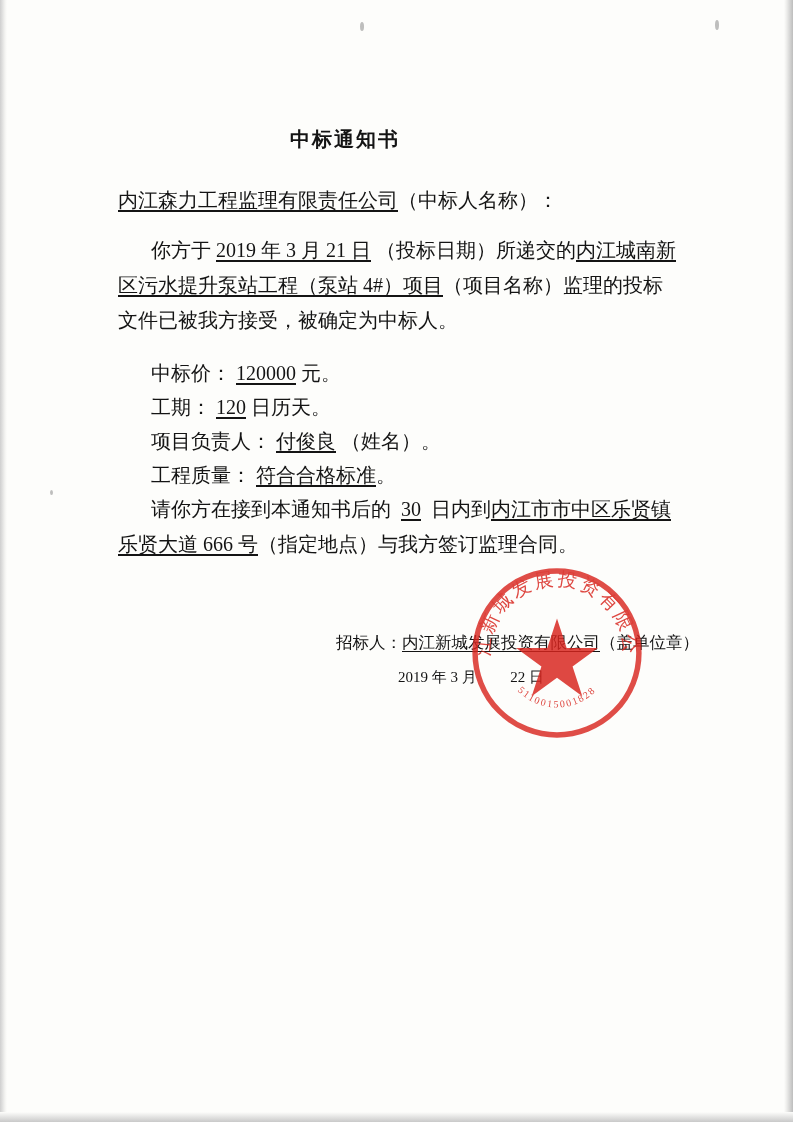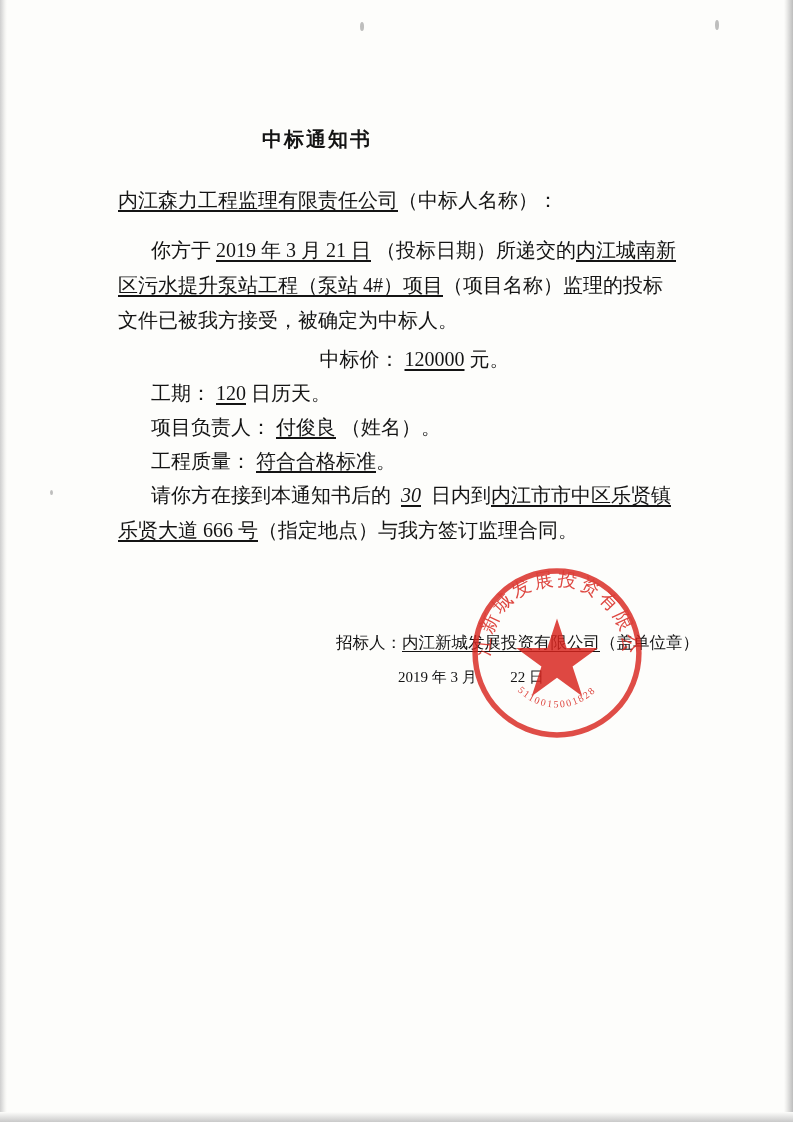--- a/index.html
+++ b/index.html
@@ -45,20 +45,21 @@
   .doc-title {
     position: absolute;
     top: 126px;
     left: 0;
     width: 634px;
     text-align: center;
     font-size: 20px;
     font-weight: bold;
     letter-spacing: 2px;
     font-family: "Liberation Serif", "DejaVu Serif", serif;
+    padding-left: 28px;
   }
 
   .body-block {
     position: absolute;
     left: 118px;
     top: 183px;
     width: 560px;
     font-size: 20px;
     line-height: 34px;
   }
@@ -124,21 +125,21 @@
     <div class="line">
       <span class="u">内江森力工程监理有限责任公司</span><span>（中标人名称）：</span>
     </div>
 
     <div class="para" style="margin-top:16px;">
       <span>你方于</span>
       <span class="u">2019 年 3 月 21 日</span>
       <span>（投标日期）所递交的</span><span class="u">内江城南新区污水提升泵站工程（泵站 4#）项目</span><span>（项目名称）监理的投标文件已被我方接受，被确定为中标人。</span>
     </div>
 
-    <div class="line indent" style="margin-top:4px;text-align:center;">
+    <div class="line indent" style="margin-top:18px;">
       <span>中标价：</span>
       <span class="u">120000</span>
       <span>元。</span>
     </div>
 
     <div class="line indent">
       <span>工期：</span>
       <span class="u">120</span>
       <span>日历天。</span>
     </div>
@@ -148,21 +149,21 @@
       <span class="u">付俊良</span>
       <span>（姓名）。</span>
     </div>
 
     <div class="line indent">
       <span>工程质量：</span>
       <span class="u">符合合格标准</span><span>。</span>
     </div>
 
     <div class="para">
-      <span>请你方在接到本通知书后的</span><span class="u" style="padding:0 10px;font-style:italic;">30</span><span>日内到</span><span class="u">内江市市中区乐贤镇乐贤大道 666 号</span><span>（指定地点）与我方签订监理合同。</span>
+      <span>请你方在接到本通知书后的</span><span class="u" style="padding:0 10px;">30</span><span>日内到</span><span class="u">内江市市中区乐贤镇乐贤大道 666 号</span><span>（指定地点）与我方签订监理合同。</span>
     </div>
 
   </div>
 
   <div class="sign-block">
     <span>招标人：</span><span class="u">内江新城发展投资有限公司</span><span>（盖单位章）</span>
   </div>
 
   <div class="date-line">
     <span>2019</span>

